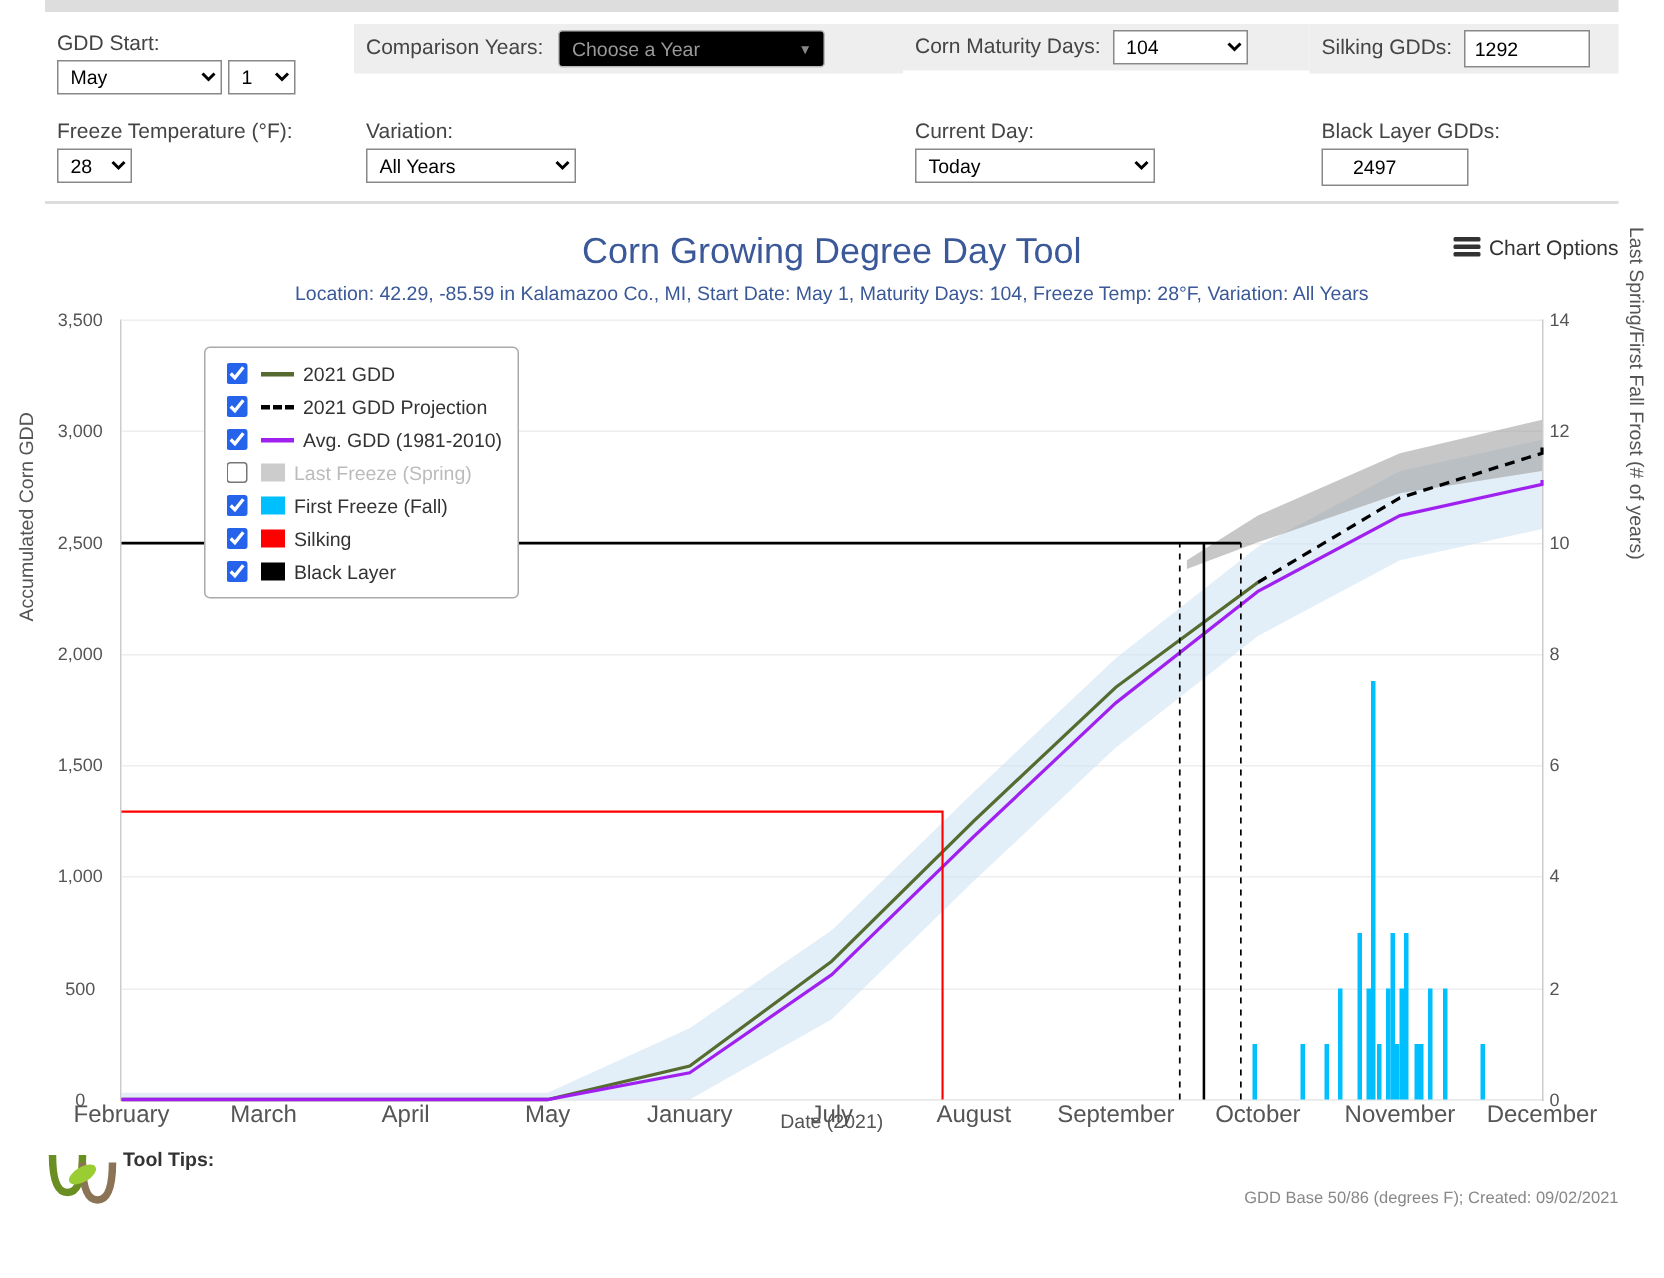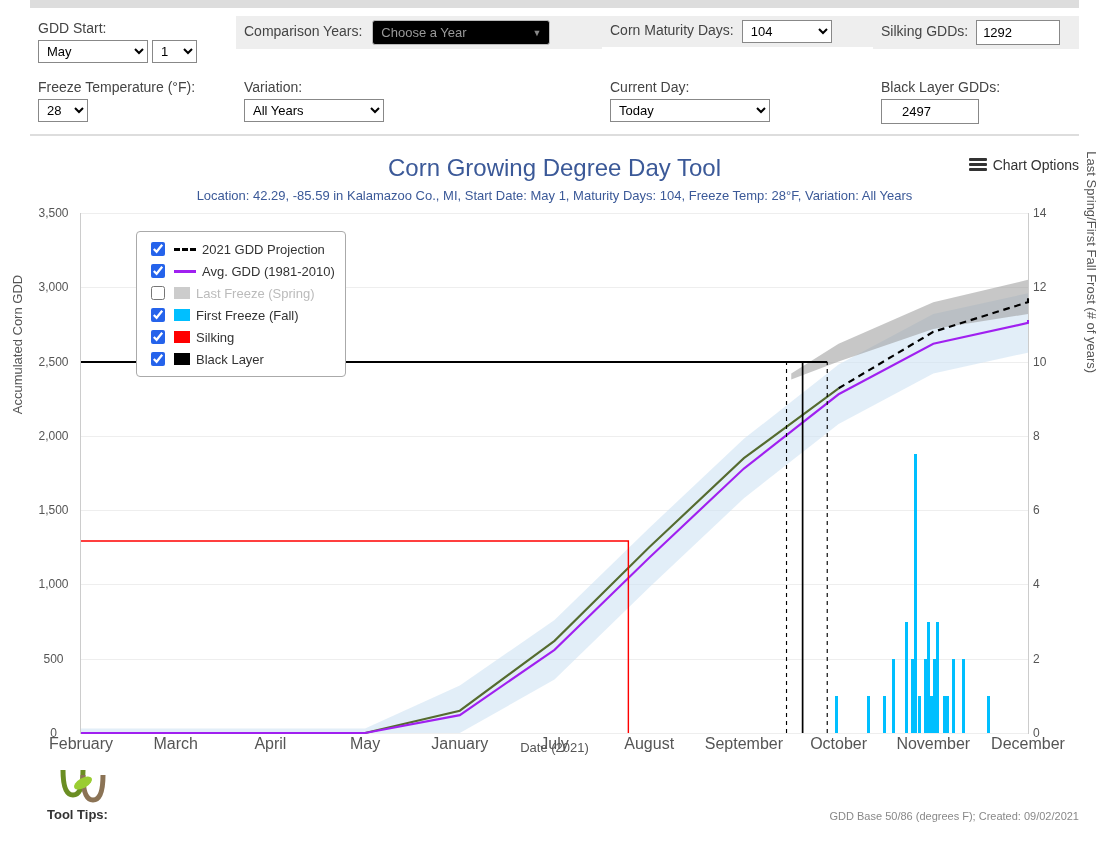--- a/index.html
+++ b/index.html
@@ -25,21 +25,21 @@
 .ytick { position: absolute; left: -50px; width: 45px; text-align: center; font-size: 12px; color: #555; transform: translateY(-50%); }
 .y2tick { position: absolute; right: -35px; width: 30px; text-align: left; font-size: 12px; color: #555; transform: translateY(-50%); }
 .xtick { position: absolute; bottom: -20px; font-size: 16px; color: #555; transform: translateX(-50%); }
 .legend-box { position: absolute; top: 18px; left: 55px; background: #fff; border: 1px solid #aaa; border-radius: 4px; padding: 6px 10px; font-size: 13px; z-index: 10; }
 .legend-item { display: flex; align-items: center; gap: 6px; padding: 1px 0; }
 .legend-item input { accent-color: #2563eb; width:14px; height:14px;}
 .legend-swatch { width: 22px; height: 3px; display: inline-block; }
 .legend-swatch.block { width: 16px; height: 12px; }
 .freeze-bar { position: absolute; bottom: 0; width: 3px; background: #00bfff; }
 .footer { display:flex; justify-content: space-between; align-items: flex-end; margin: 4px 30px; font-size: 11px; color: #888;}
-.footer .left { display:flex; flex-direction:column; align-items:flex-end; gap:2px;margin-left:17px;}
+.footer .left { display:flex; flex-direction:row; align-items:flex-start; gap:2px;}
 .logo-svg { width:50px; height:40px; }
 svg.plot-svg { position:absolute; top:0; left:0; width:100%; height:100%; overflow:visible; }
 </style>
 </head>
 <body>
 
 <div class="top-bar"></div>
 
 <div class="controls">
   <div class="control-row">
@@ -169,20 +169,25 @@
         <div class="freeze-bar" style="left: 90%; height: 74.2857px;"></div>
         <div class="freeze-bar" style="left: 90.3333%; height: 111.429px;"></div>
         <div class="freeze-bar" style="left: 91%; height: 37.1429px;"></div>
         <div class="freeze-bar" style="left: 91.3333%; height: 37.1429px;"></div>
         <div class="freeze-bar" style="left: 92%; height: 74.2857px;"></div>
         <div class="freeze-bar" style="left: 93%; height: 74.2857px;"></div>
         <div class="freeze-bar" style="left: 95.6667%; height: 37.1429px;"></div>
         <div class="legend-box">
           <div class="legend-item">
             <input type="checkbox" checked="" style="">
+            <span class="legend-swatch" style="background: none; border-top: 3px solid rgb(85, 107, 47); height: 0px;"></span>
+            <span>2021 GDD</span>
+          </div>
+          <div class="legend-item">
+            <input type="checkbox" checked="" style="">
             <span class="legend-swatch" style="background: none; border-top: 3px dashed rgb(0, 0, 0); height: 0px;"></span>
             <span>2021 GDD Projection</span>
           </div>
           <div class="legend-item">
             <input type="checkbox" checked="" style="">
             <span class="legend-swatch" style="background: none; border-top: 3px solid rgb(160, 32, 240); height: 0px;"></span>
             <span>Avg. GDD (1981-2010)</span>
           </div>
           <div class="legend-item">
             <input type="checkbox" style="">

